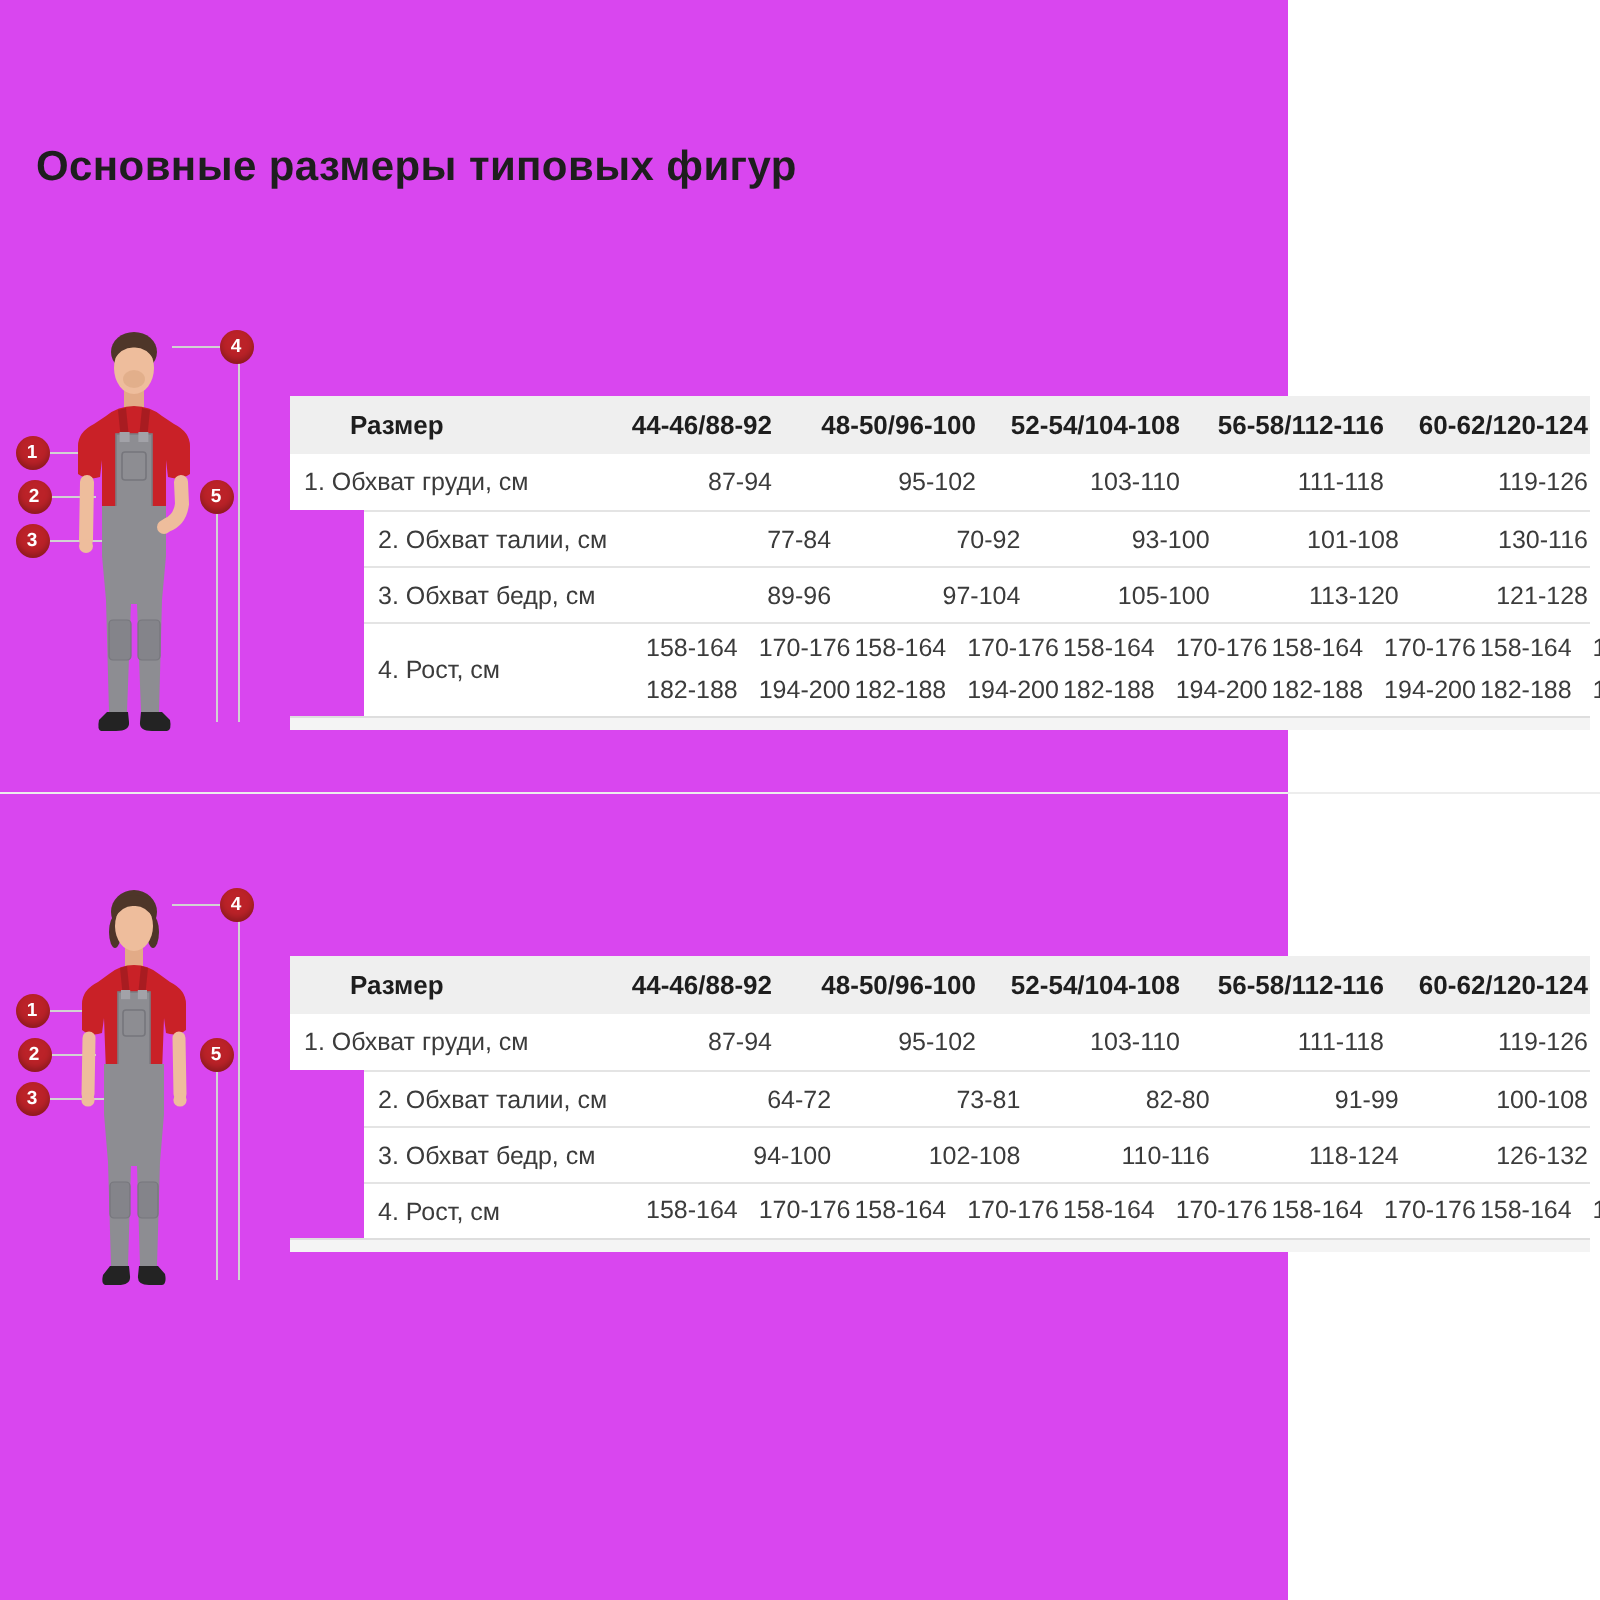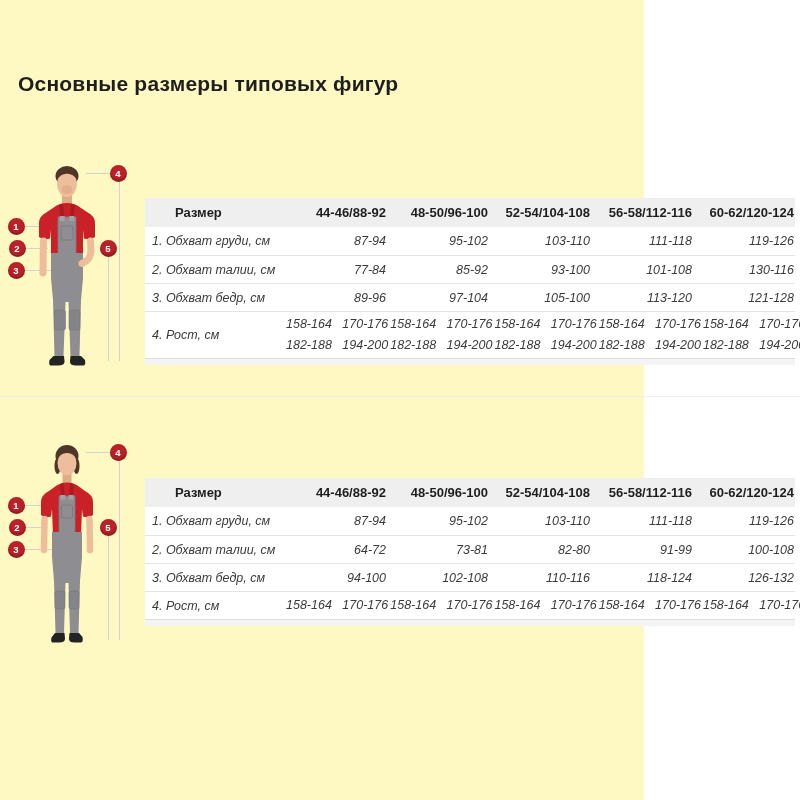--- a/index.html
+++ b/index.html
@@ -12,21 +12,21 @@
     --hair:#4e3629;
     --header-bg:#efefef;
     --row-line:#e4e4e4;
     --leader:#d2d2d2;
     --text-dark:#1e1e1e;
     --text-body:#3b3b3b;
   }
   *{margin:0;padding:0;box-sizing:border-box;}
   html,body{width:800px;height:800px;background:#ffffff;overflow:hidden;
     font-family:"Liberation Sans","DejaVu Sans",sans-serif;}
-  .page{position:relative;width:644px;height:800px;background:#fef9c3;}
+  .page{position:relative;width:644px;height:800px;background:#d946ef;}
 
   .page-title{position:absolute;left:18px;top:72px;font-size:21px;font-weight:bold;
     color:var(--text-dark);letter-spacing:.2px;}
 
   .divider{position:absolute;left:0;top:396px;width:800px;height:1px;background:#ededed;}
 
   
   .figure-area{position:absolute;width:140px;height:232px;}
   .figure-area.men{left:0;top:148px;}
   .figure-area.women{left:0;top:427px;}
@@ -39,22 +39,22 @@
   .leader-line{position:absolute;background:var(--leader);z-index:1;}
 
   
   .size-table{position:absolute;left:145px;width:650px;font-size:12.5px;color:var(--text-body);}
   .size-table.men{top:198px;}
   .size-table.women{top:478px;}
   .t-header{display:grid;grid-template-columns:140px repeat(5,1fr);align-items:center;
     height:29px;background:var(--header-bg);font-weight:bold;color:var(--text-dark);
     font-size:13px;}
   .t-row{display:grid;grid-template-columns:140px repeat(5,1fr);align-items:center;
-    min-height:28px;background:#fff;font-style:italic;}
-  .t-row + .t-row{border-top:1px solid var(--row-line);}
+    min-height:28px;background:#fff;}
+  .t-row + .t-row{border-top:1px solid var(--row-line);margin-left:37px;}
   .t-cell{text-align:right;padding:2px 1px;}
   .t-label{text-align:left;padding-left:7px;}
   .t-header .t-label{padding-left:30px;}
   .rost-line{word-spacing:7px;line-height:21px;white-space:nowrap;}
   .t-footer{height:7px;background:#f4f4f4;border-top:1px solid #dedede;}
 </style>
 </head>
 <body>
 
 <div class="page">
@@ -111,21 +111,21 @@
         <div class="t-cell t-label">1. Обхват груди, см</div>
         <div class="t-cell">87-94</div>
         <div class="t-cell">95-102</div>
         <div class="t-cell">103-110</div>
         <div class="t-cell">111-118</div>
         <div class="t-cell">119-126</div>
       </div>
       <div class="t-row">
         <div class="t-cell t-label">2. Обхват талии, см</div>
         <div class="t-cell">77-84</div>
-        <div class="t-cell">85-92</div>
+        <div class="t-cell">70-92</div>
         <div class="t-cell">93-100</div>
         <div class="t-cell">101-108</div>
         <div class="t-cell">130-116</div>
       </div>
       <div class="t-row">
         <div class="t-cell t-label">3. Обхват бедр, см</div>
         <div class="t-cell">89-96</div>
         <div class="t-cell">97-104</div>
         <div class="t-cell">105-100</div>
         <div class="t-cell">113-120</div>

